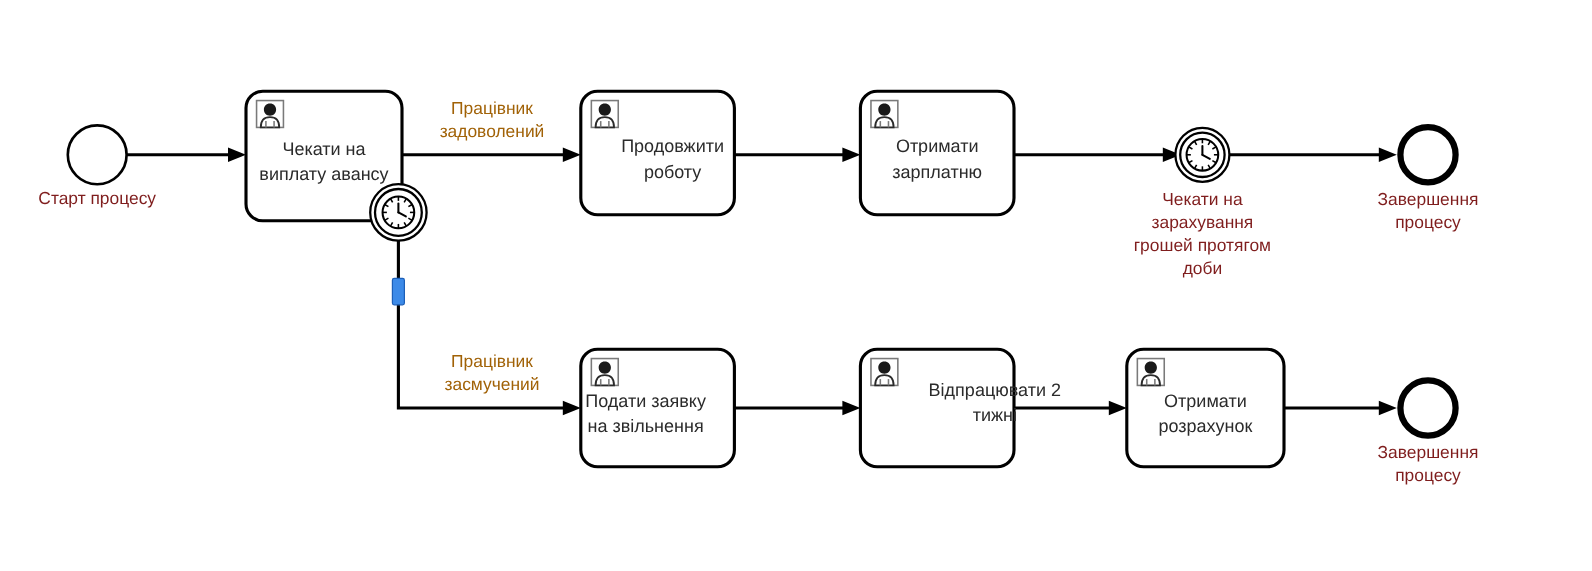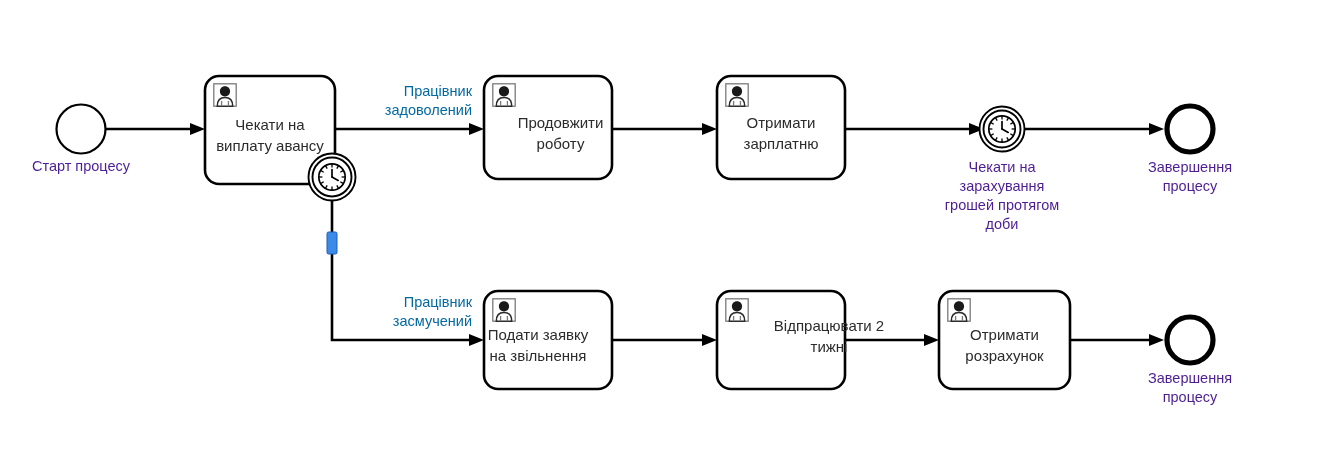--- a/index.html
+++ b/index.html
@@ -89,44 +89,44 @@
     fill: #000000;
     stroke: none;
   }
   .sel-handle {
     fill: #3c8ae8;
     stroke: #1c5fb8;
     stroke-width: 1;
   }
   .lbl {
     position: absolute;
-    color: #4c1d95;
+    color: #7f1d1d;
     font-size: 14.5px;
     line-height: 19px;
     text-align: center;
     white-space: pre-line;
     pointer-events: none;
   }
   .task-label {
     position: absolute;
     color: #2b2b2b;
     font-size: 15px;
     line-height: 21px;
     text-align: center;
     white-space: pre-line;
     display: flex;
     align-items: center;
     justify-content: center;
   }
   .flow-label {
     position: absolute;
-    color: #0369a1;
+    color: #a16207;
     font-size: 14.5px;
     line-height: 19px;
-    text-align: right;
+    text-align: center;
     white-space: pre-line;
   }
 </style>
 </head>
 <body>
 
 <div id="canvas">
 
   <svg id="bpmn-svg" viewBox="0 0 1327 476">
     <defs>
@@ -296,21 +296,21 @@
 зарахування
 грошей протягом
 доби</div>
 
   <div class="lbl" style="left:1130px; top:158px; width:120px;">Завершення
 процесу</div>
 
   <div class="flow-label" style="left:348px; top:293px; width:124px;">Працівник
 засмучений</div>
 
-  <div class="task-label" style="left:456px; top:301px; width:108px; height:88px;padding-left:28px;">Подати заявку
+  <div class="task-label" style="left:484px; top:301px; width:108px; height:88px;">Подати заявку
 на звільнення</div>
 
   <div class="task-label" style="left:717px; top:292px; width:128px; height:88px;margin-left:48px;">Відпрацювати 2
 тижні</div>
 
   <div class="task-label" style="left:939px; top:301px; width:131px; height:88px;">Отримати
 розрахунок</div>
 
   <div class="lbl" style="left:1130px; top:369px; width:120px;">Завершення
 процесу</div>

